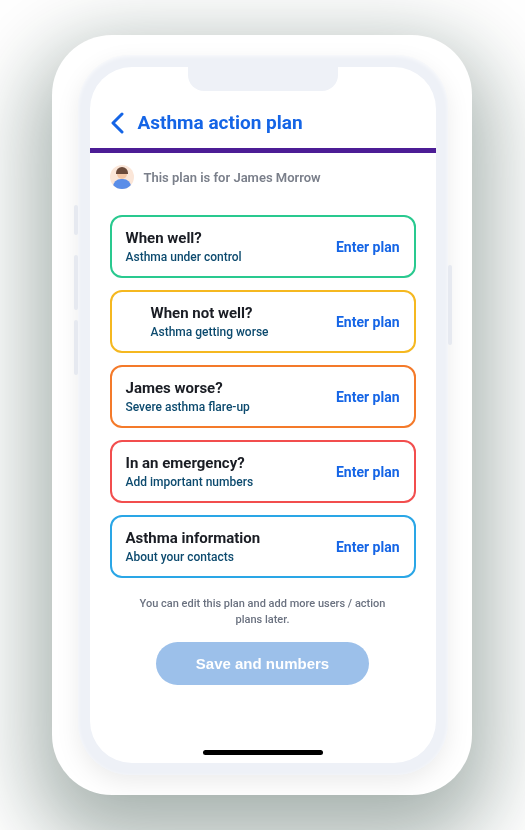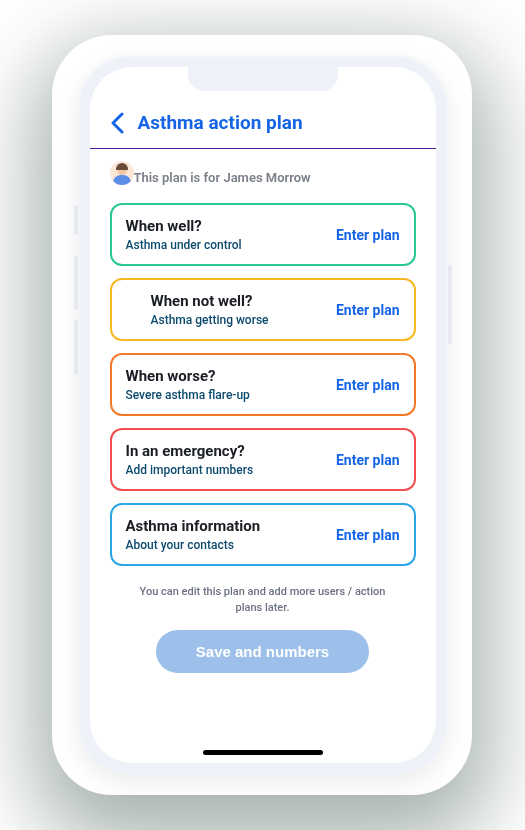--- a/index.html
+++ b/index.html
@@ -61,39 +61,40 @@
     height: 24px;
     background: #eef1f7;
     border-bottom-left-radius: 16px;
     border-bottom-right-radius: 16px;
     z-index: 5;
   }
   .header {
     display: flex;
     align-items: center;
     padding: 44px 20px 14px 20px;
-    border-bottom: 1px solid #4c1d95;
+    border-bottom: 5px solid #4c1d95;
   }
   .back-btn {
     color: #1565e6;
     font-size: 24px;
     font-weight: 600;
     margin-right: 14px;
     cursor: pointer;
   }
   .back-btn svg { display: block; }
   .title {
     color: #1565e6;
     font-size: 19px;
     font-weight: 700;
   }
   .user-row {
     display: flex;
-    align-items: flex-end;
-    padding: 12px 20px 18px 20px;
+    align-items: center;
+    padding: 12px 20px 26px 20px;
+    gap: 10px;
   }
   .avatar {
     width: 24px;
     height: 24px;
     border-radius: 50%;
     background: #fbe6d8;
     display: flex;
     align-items: center;
     justify-content: center;
     flex-shrink: 0;
@@ -233,21 +234,21 @@
       <div class="card c-yellow">
         <div class="card-left">
           <span class="card-title">When not well?</span>
           <span class="card-sub">Asthma getting worse</span>
         </div>
         <span class="card-action">Enter plan</span>
       </div>
 
       <div class="card c-orange">
         <div class="card-left">
-          <span class="card-title">When worse?</span>
+          <span class="card-title">James worse?</span>
           <span class="card-sub">Severe asthma flare-up</span>
         </div>
         <span class="card-action">Enter plan</span>
       </div>
 
       <div class="card c-red">
         <div class="card-left">
           <span class="card-title">In an emergency?</span>
           <span class="card-sub">Add important numbers</span>
         </div>

